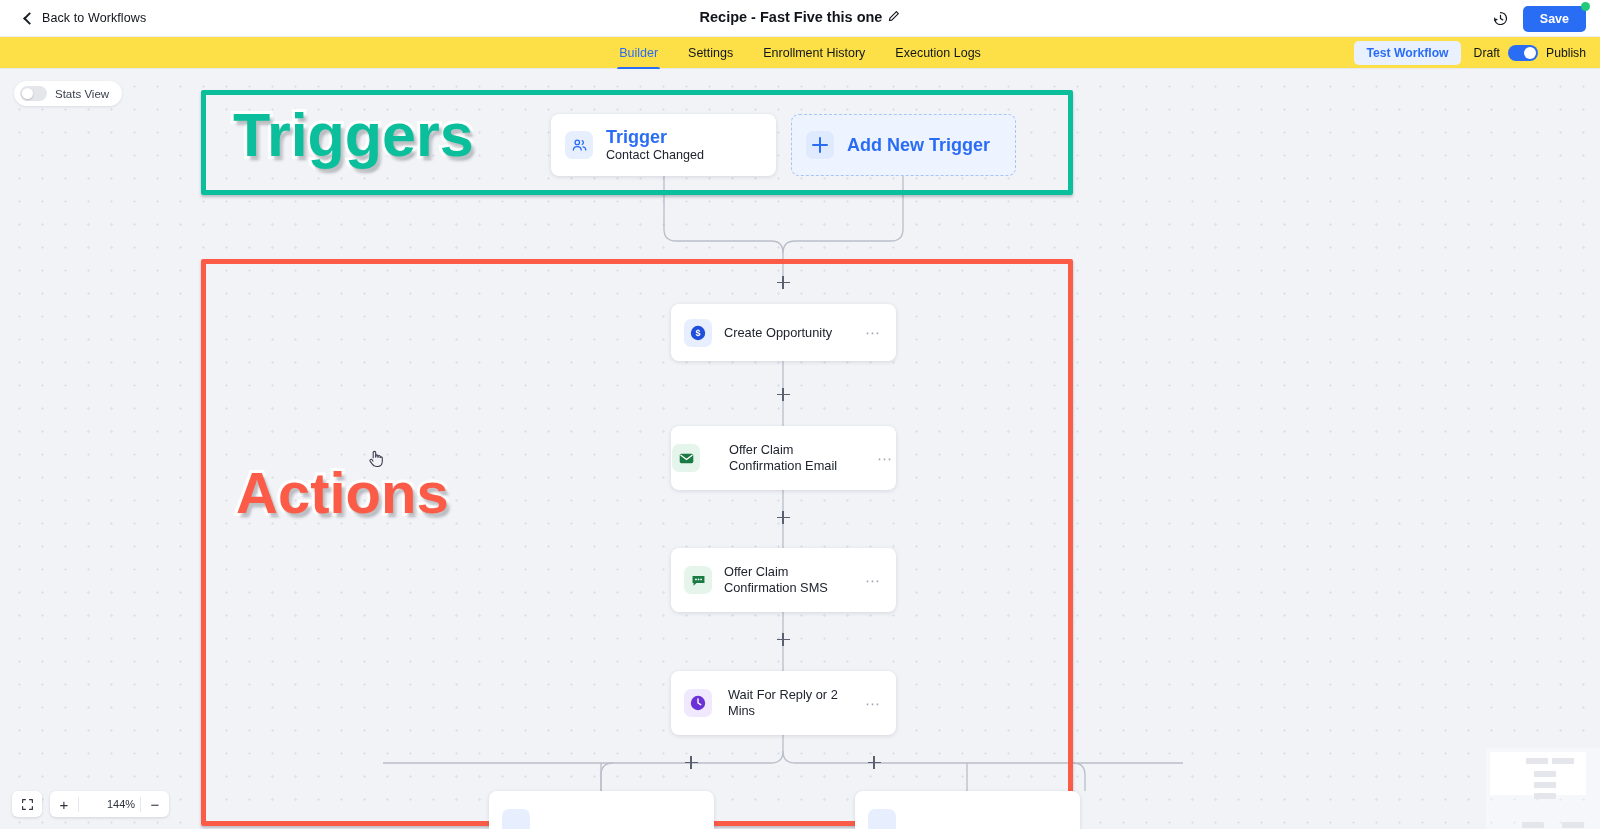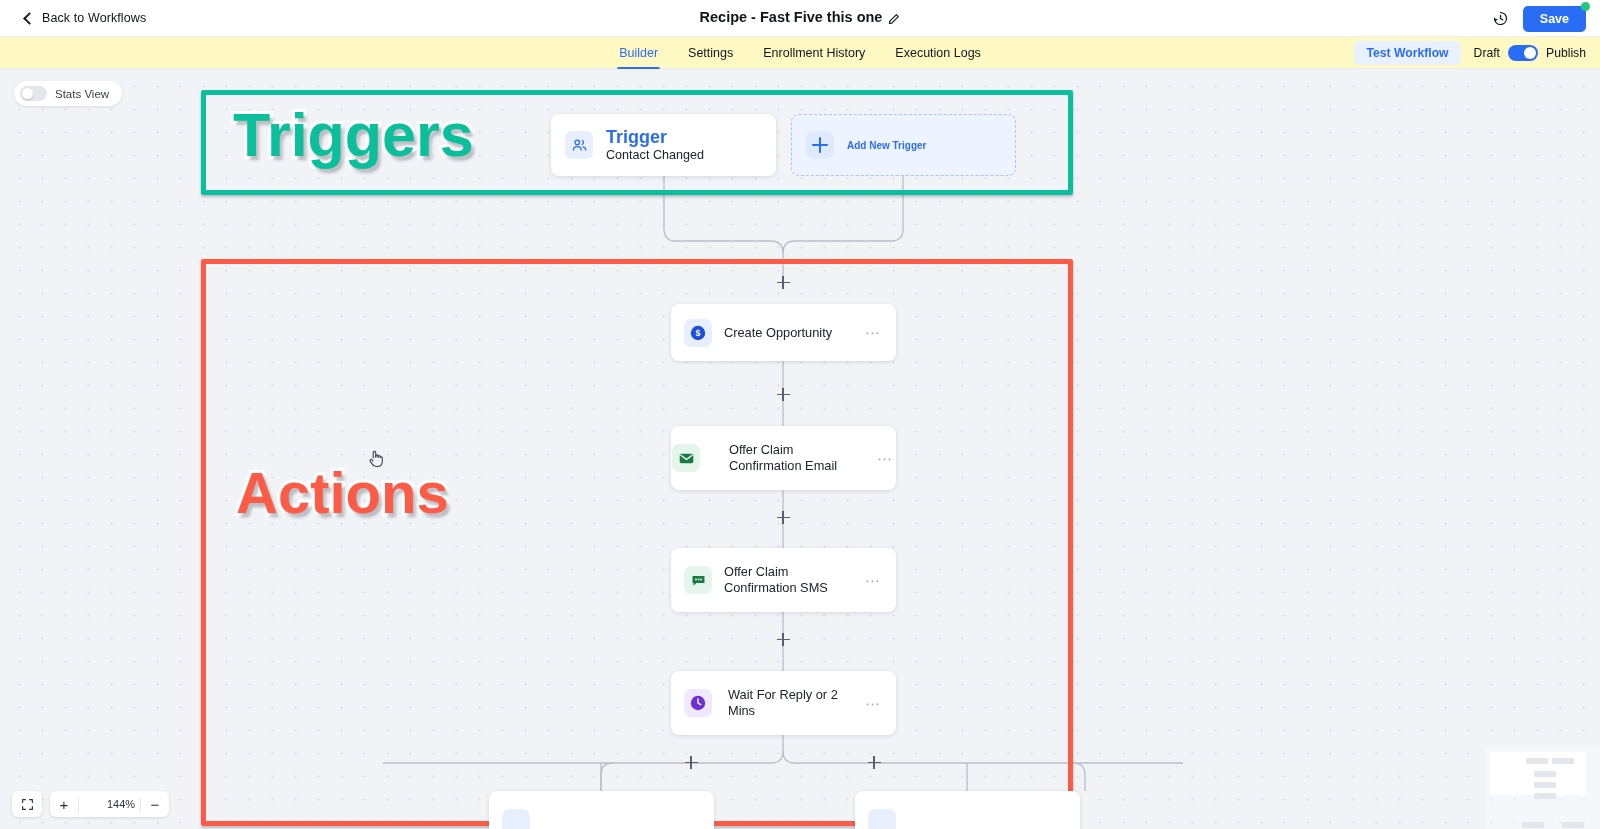--- a/index.html
+++ b/index.html
@@ -25,21 +25,21 @@
   .back-chevron::before {
     content: ""; position: absolute; left: 3px; top: 1px;
     width: 7px; height: 7px;
     border-left: 2px solid #1b1f27; border-bottom: 2px solid #1b1f27;
     transform: rotate(45deg);
   }
   .back-label { font-size: 12.5px; color: #11141b; letter-spacing: .1px; }
 
   .title-wrap {
     position: absolute; left: 0; right: 0; top: 9px;
-    display: flex; justify-content: center; align-items: flex-end; gap: 5px;
+    display: flex; justify-content: center; align-items: flex-start; gap: 5px;
     pointer-events: none;
   }
   .wf-title { font-size: 14.5px; font-weight: 600; color: #11141b; }
   .pencil-icon { width: 13px; height: 13px; pointer-events: auto; cursor: pointer; }
 
   .topbar-right {
     position: absolute; right: 14px; top: 0; height: 37px;
     display: flex; align-items: center; gap: 14px;
   }
   .history-icon { width: 17px; height: 17px; cursor: pointer; }
@@ -52,21 +52,21 @@
   }
   .save-dot {
     position: absolute; top: -4px; right: -4px;
     width: 9px; height: 9px; border-radius: 50%;
     background: #21c97a;
   }
 
   
   .tabbar {
     position: absolute; top: 37px; left: 0; width: 1600px; height: 32px;
-    background: #fef9c3;
+    background: #fde047;
     border-bottom: 1px solid #e7e9ee;
   }
   .tabs {
     position: absolute; left: 0; right: 0; top: 0; height: 32px;
     display: flex; justify-content: center; align-items: center; gap: 26px;
   }
   .tab {
     font-size: 12.5px; color: #12161e; cursor: pointer;
     height: 32px; display: flex; align-items: center; padding: 0 2px;
     position: relative;
@@ -195,21 +195,21 @@
   .trigger-label { font-size: 18px; color: #2a6df5; font-weight: 600; line-height:1.25;}
   .trigger-sub { font-size: 12.6px; color: #20242e; line-height:1.25; }
 
   .add-trigger {
     position: absolute; left: 791px; top: 45px; width: 225px; height: 62px;
     background: #eef4ff; border: 1.3px dashed #a9c3f5; border-radius: 8px;
     display: flex; align-items: center; gap: 13px; padding: 0 14px;
     cursor: pointer; z-index: 6;
   }
   .add-trigger .node-icon { background: #dfeaff; }
-  .add-trigger-label { font-size: 10px; color: #2a6df5; font-weight: 600; }
+  .add-trigger-label { font-size: 18px; color: #2a6df5; font-weight: 600; }
 
   .plus-box { width: 28px; height: 28px; position: relative; }
   .plus-box::before, .plus-box::after {
     content: ""; position: absolute; background: #2a6df5; border-radius: 1px;
   }
   .plus-box::before { left: 6px; top: 13px; width: 16px; height: 2.2px; }
   .plus-box::after  { top: 6px; left: 13px; height: 16px; width: 2.2px; }
 
   
   .act1 { left: 671px; top: 235px; width: 225px; height: 57px; padding: 0 13px; gap: 12px; }

